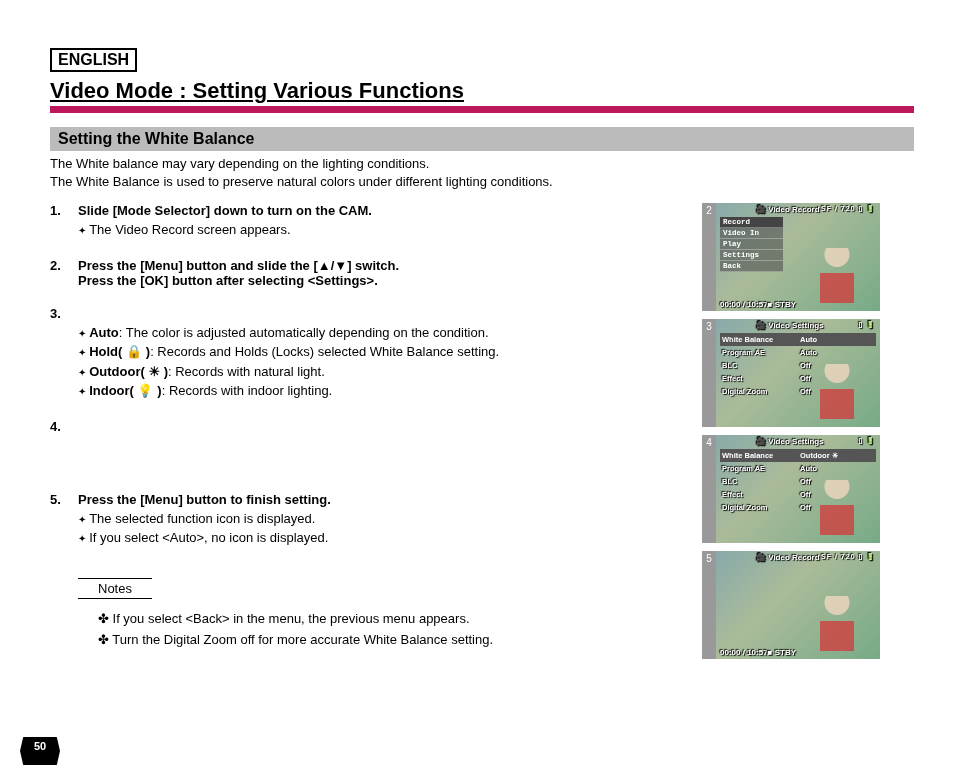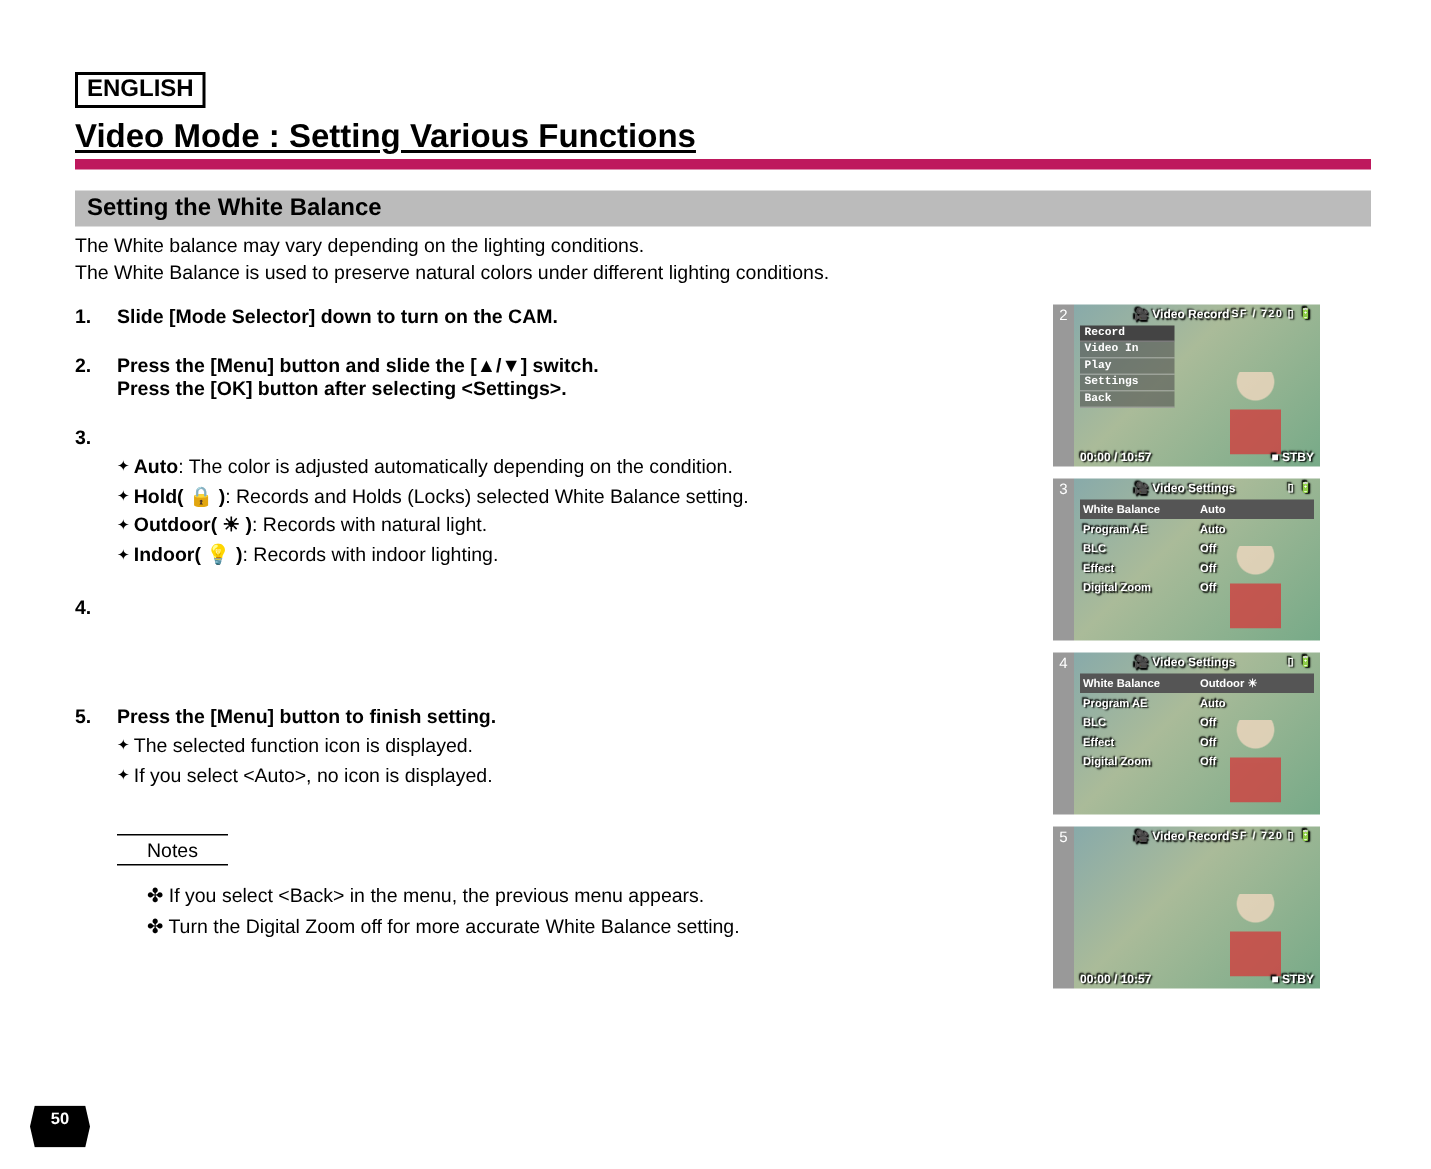--- a/index.html
+++ b/index.html
@@ -93,21 +93,21 @@
     position: absolute; top: 2px; left: 4px; right: 4px;
     color: #fff; font-size: 8px; font-weight: bold;
     text-shadow: 1px 1px 1px #000, -1px -1px 1px #000;
     display: flex; justify-content: space-between; align-items: flex-start; margin-left: 36px;
   }
   .thumb-top .icons { font-size: 7px; letter-spacing: 1px; }
   .thumb-bottom {
     position: absolute; bottom: 2px; left: 4px; right: 4px;
     color: #fff; font-size: 8px; font-weight: bold;
     text-shadow: 1px 1px 1px #000, -1px -1px 1px #000;
-    display: flex; justify-content: space-between;
+    display: flex; 
   }
   .thumb-menu {
     position: absolute; top: 14px; left: 4px;
     width: 63px;
     font-family: Liberation Mono, monospace;
   }
   .thumb-menu div {
     font-size: 7.5px; color: #fff; font-weight: bold;
     padding: 1px 3px;
     border-bottom: 1px solid rgba(255,255,255,0.3);
@@ -151,20 +151,23 @@
 </div>
 
 <div class="content">
   <div class="left">
 
     <div class="step">
       <div class="step-head">
         <span class="step-num">1.</span>
         <span>Slide [Mode Selector] down to turn on the CAM.</span>
       </div>
+      <div class="sub">
+        <div class="sub-item"><span>The Video Record screen appears.</span></div>
+      </div>
     </div>
 
     <div class="step">
       <div class="step-head">
         <span class="step-num">2.</span>
         <span>
           <span>Press the [Menu] button and slide the [▲/▼] switch.</span><br>
           <span>Press the [OK] button after selecting &lt;Settings&gt;.</span>
         </span>
       </div>

